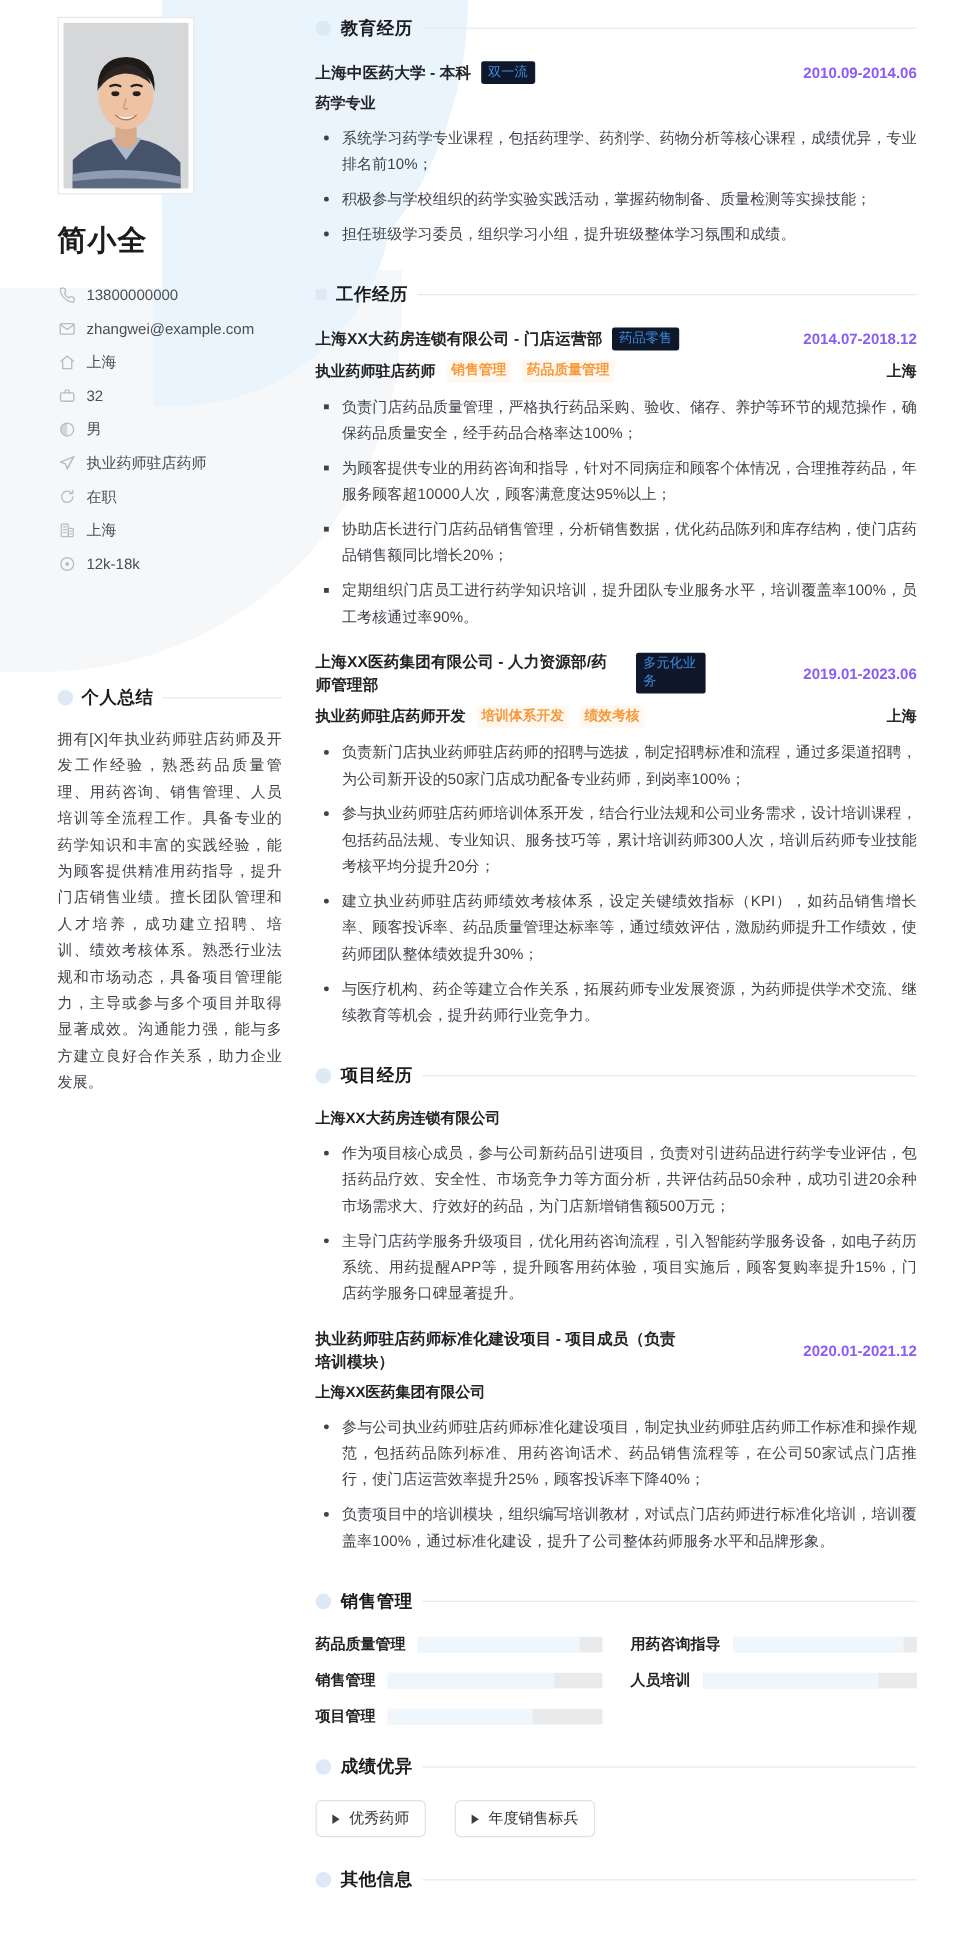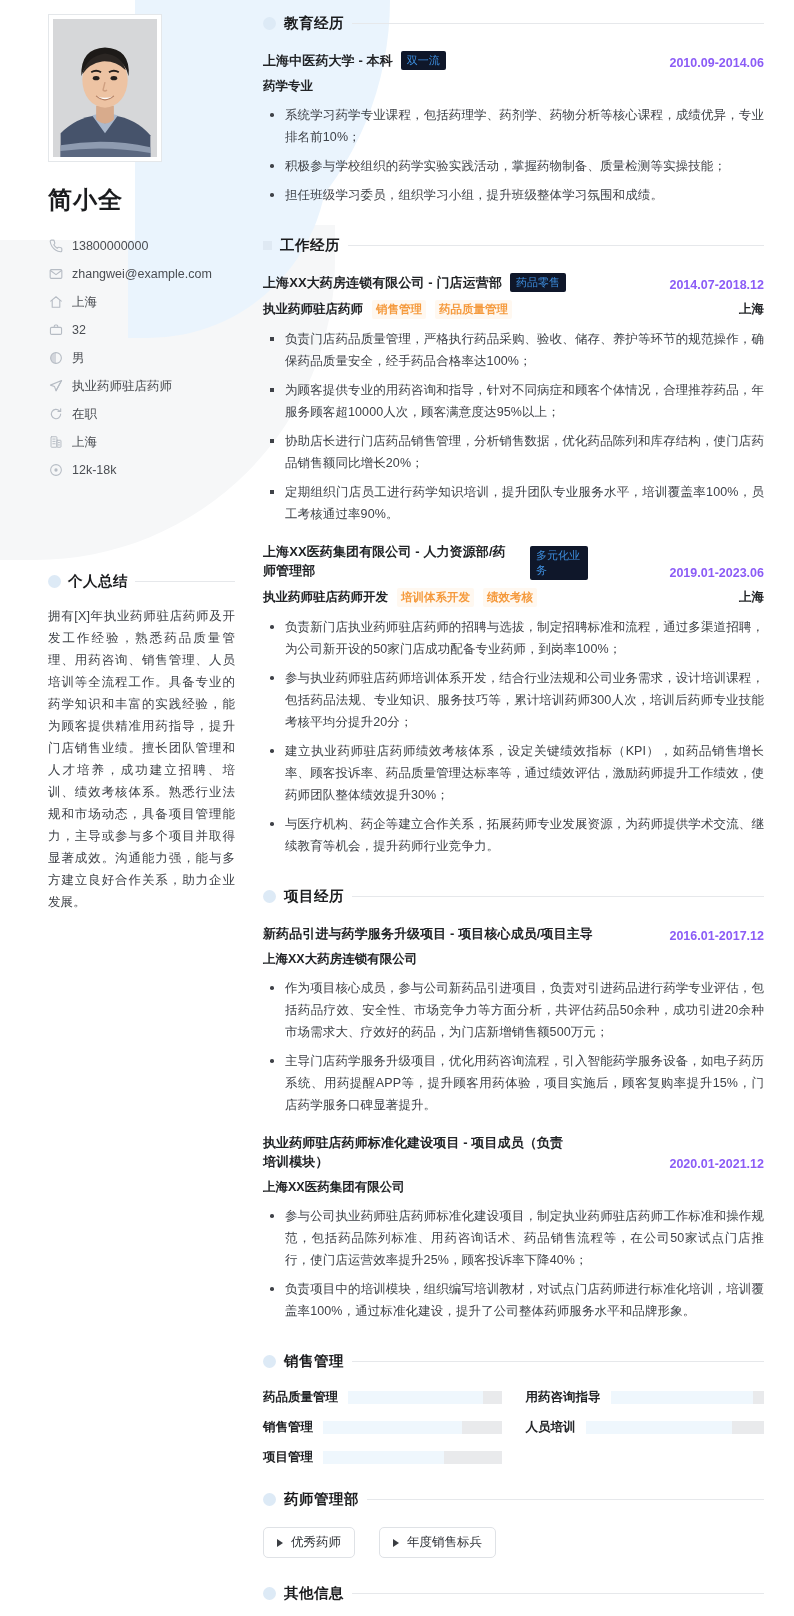--- a/index.html
+++ b/index.html
@@ -178,21 +178,21 @@
     letter-spacing: .5px;
     white-space: nowrap;
   }
   .sec-rule { flex: 1; height: 1px; background: #e6e8eb; }
 
   .entry { margin-bottom: 17px; }
   .entry:last-child { margin-bottom: 0; }
 
   .entry-top {
     display: flex;
-    align-items: flex-end;
+    align-items: center;
     gap: 8px;
     margin-bottom: 8px;
   }
   .entry-title {
     font-size: 13px;
     font-weight: bold;
     color: #222427;
     line-height: 19px;
     letter-spacing: .1px;
   }
@@ -561,26 +561,20 @@
         </ul>
       </div>
 
       <div class="sec-head spaced">
         <span class="sec-dot"></span>
         <span class="sec-title">项目经历</span>
         <span class="sec-rule"></span>
       </div>
 
       <div class="entry">
-        <div class="entry-top">
-          <div class="entry-left">
-            <span class="entry-title">新药品引进与药学服务升级项目 - 项目核心成员/项目主导</span>
-          </div>
-          <span class="entry-date">2016.01-2017.12</span>
-        </div>
         <div class="sub-company">上海XX大药房连锁有限公司</div>
         <ul class="bullets">
           <li>作为项目核心成员，参与公司新药品引进项目，负责对引进药品进行药学专业评估，包括药品疗效、安全性、市场竞争力等方面分析，共评估药品50余种，成功引进20余种市场需求大、疗效好的药品，为门店新增销售额500万元；</li>
           <li>主导门店药学服务升级项目，优化用药咨询流程，引入智能药学服务设备，如电子药历系统、用药提醒APP等，提升顾客用药体验，项目实施后，顾客复购率提升15%，门店药学服务口碑显著提升。</li>
         </ul>
       </div>
 
       <div class="entry" style="margin-top:16px;">
         <div class="entry-top">
           <div class="entry-left" style="max-width:310px;">
@@ -630,21 +624,21 @@
           <span class="skill-name">项目管理</span>
           <span class="skill-bar">
               <span class="skill-fill" style="width:68%"></span>
             </span>
         </div>
         <div></div>
       </div>
 
       <div class="sec-head spaced" style="margin-top:24px;">
         <span class="sec-dot"></span>
-        <span class="sec-title">药师管理部</span>
+        <span class="sec-title">成绩优异</span>
         <span class="sec-rule"></span>
       </div>
 
       <div class="awards">
         <span class="award-chip">
           <span class="tri"></span>
           <span>优秀药师</span>
         </span>
         <span class="award-chip">
           <span class="tri"></span>

